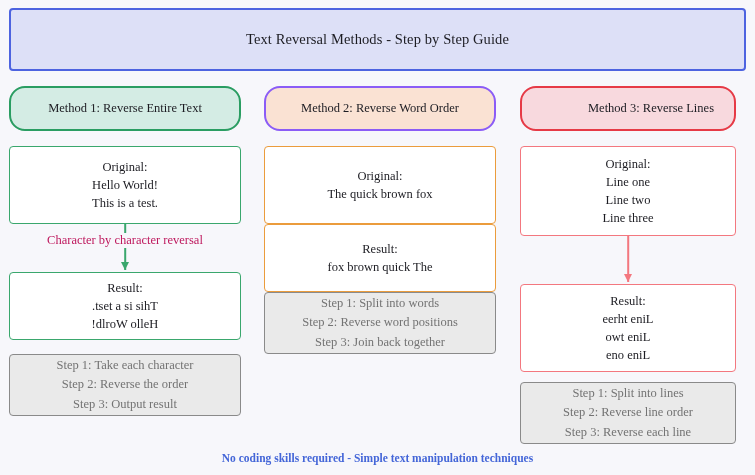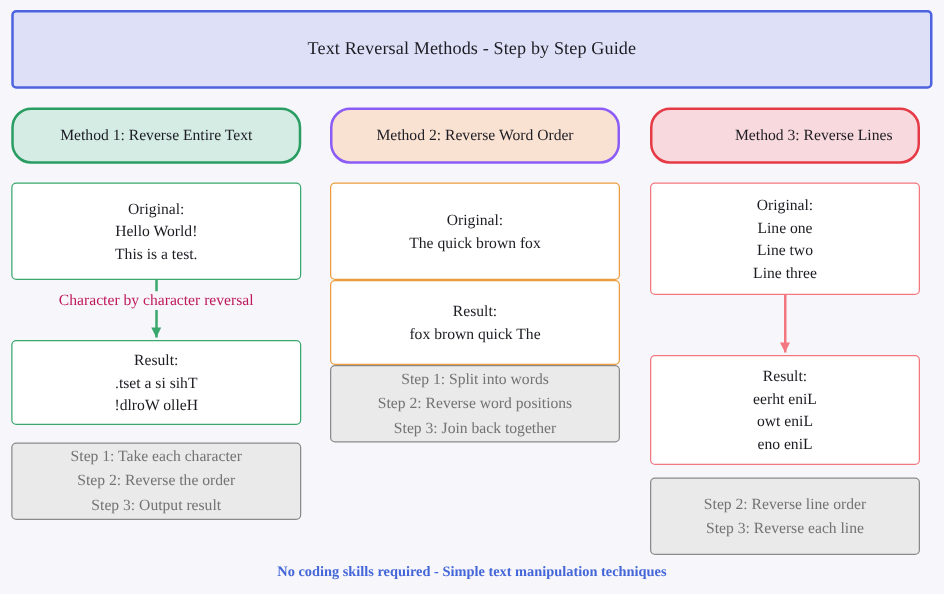--- a/index.html
+++ b/index.html
@@ -244,20 +244,21 @@
     </div>
 
     <div class="box" style="height:88px;">
       <span class="line">Result:</span>
       <span class="line">eerht eniL</span>
       <span class="line">owt eniL</span>
       <span class="line">eno eniL</span>
     </div>
 
     <div class="steps-box" style="margin-top:10px;height:62px;">
+      <span class="line">Step 1: Split into lines</span>
       <span class="line">Step 2: Reverse line order</span>
       <span class="line">Step 3: Reverse each line</span>
     </div>
   </div>
 
   <div class="footer">No coding skills required - Simple text manipulation techniques</div>
 
 </div>
 
 </body></html>

